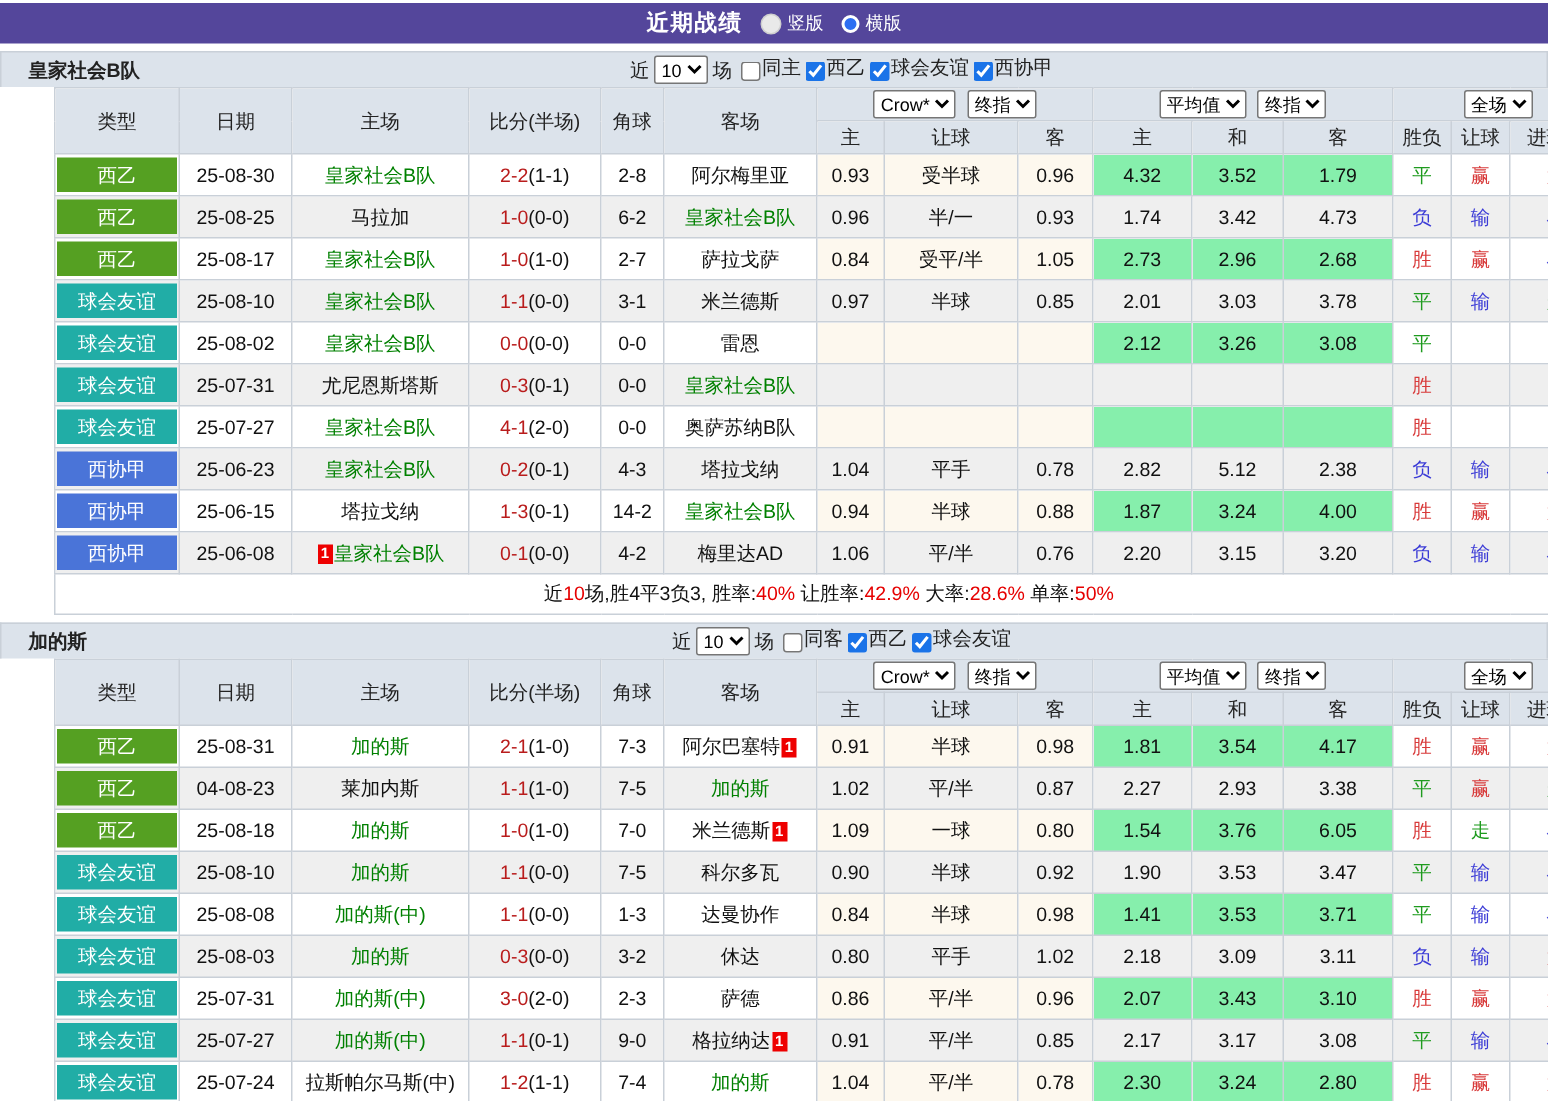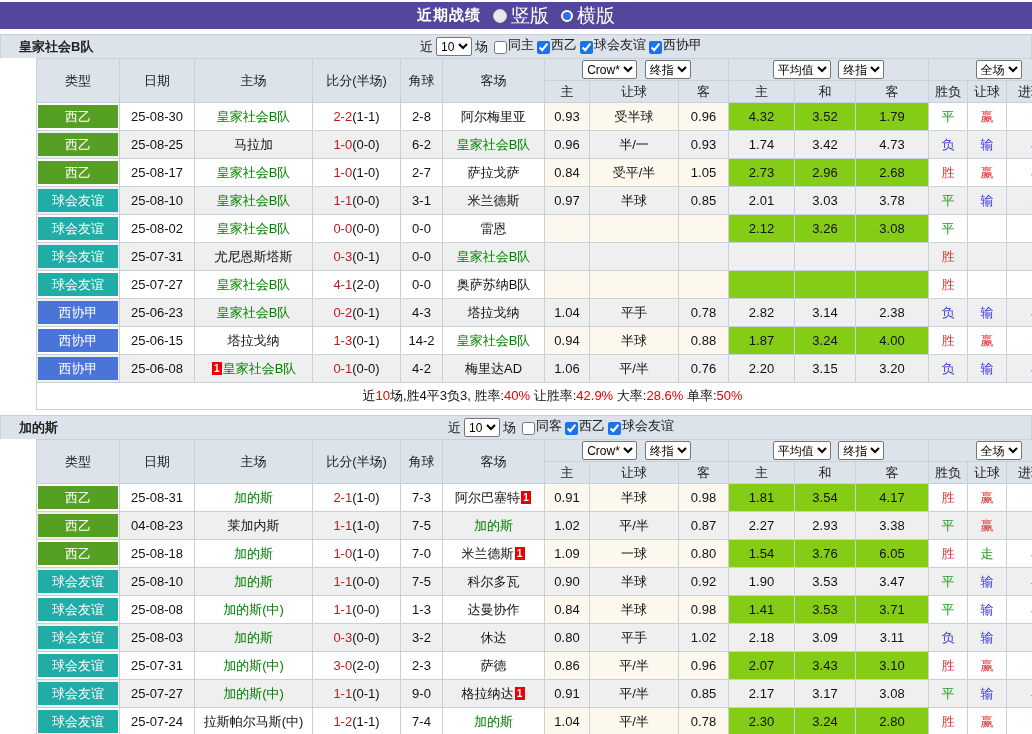--- a/index.html
+++ b/index.html
@@ -1,42 +1,42 @@
 <!DOCTYPE html>
 <html><head>
 <meta charset="utf-8">
 <style>
   html,body { margin:0; padding:0; background:#fff; font-family:"Liberation Sans","DejaVu Sans",sans-serif; }
   .page { width:1032px; box-sizing:border-box; padding-top:2px; border-bottom:2px solid #9aa2ab; }
 
   
   .topbar { height:27px; background:#54469b; display:flex; align-items:center; justify-content:center; gap:12px; color:#fff; }
   .topbar-title { font-weight:bold; font-size:15px; letter-spacing:1px; }
-  .radio-opt { display:flex; align-items:center; gap:4px; font-size:19px; cursor:pointer; }
+  .radio-opt { display:flex; align-items:center; gap:4px; font-size:12px; cursor:pointer; }
   .radio { display:inline-block; border-radius:50%; }
   .radio.checked { width:12px; height:12px; background:#e9e9e9; border:1px solid #cfcfcf; }
   .radio.unchecked { width:8px; height:8px; background:#2e6ef2; border:2px solid #fff; }
 
   .section { margin-top:5px; }
   .titlebar { height:23px; background:#dce3eb; position:relative; display:flex; align-items:center; justify-content:center;
               border:1px solid #c9d0d8; border-bottom:none; font-size:13px; color:#222; }
   .team-title { position:absolute; left:18px; font-weight:bold; font-size:13px; }
   .filter { display:flex; align-items:center; gap:3px; margin-left:90px; }
   .filter select { font-size:12px; height:19px; border:1px solid #767676; background:#fff; border-radius:2px; }
   .cb { display:inline-flex; align-items:flex-end; margin-left:3px; cursor:pointer; }
   .cb input { width:13px; height:13px; accent-color:#1a73e8; margin:0 1px 0 0; }
 
   table { width:1032px; table-layout:fixed; border-collapse:collapse; font-size:13px;margin-left:36px; }
   th,td { border:1px solid #c9d0d8; text-align:center; padding:0; overflow:hidden; white-space:nowrap; }
   thead th { background:#dce3eb; font-weight:normal; color:#222; height:21px; }
   .dd-cell select { font-size:12px; height:19px; margin:0 2px; border:1px solid #767676; background:#fff; border-radius:2px; }
   tbody td { height:25px; background:#fff; color:#111; }
   tr.stripe td { background:#efefef; }
   td.crow-bg { background:#fdf8ee; }
-  td.avg-bg { background:#84cc16; }
+  td.avg-bg { background:#86efac; }
   td.league-cell { padding:1px; }
   .league-badge { height:23px; line-height:23px; color:#fff; font-size:13px; }
   .team-self { color:#008000; }
   .score-red { color:#b91c1c; }
   .res.r { color:#d83a3a; }
   .res.g { color:#1e9b1e; }
   .res.b { color:#3b3bd6; }
   .redcard { display:inline-block; background:#ee0000; color:#fff; font-size:10px; font-weight:bold;
              line-height:13px; width:10px; height:13px; vertical-align:1px; margin:0 1px; }
   tfoot td.summary { height:26px; background:#fff; font-size:13px; color:#111; }
@@ -271,21 +271,21 @@
             </td>
             <td>25-06-23</td>
             <td><span class="team-self">皇家社会B队</span></td>
             <td><span class="score-red">0-2</span><span>(0-1)</span></td>
             <td>4-3</td>
             <td><span>塔拉戈纳</span></td>
             <td class="crow-bg">1.04</td>
             <td class="crow-bg">平手</td>
             <td class="crow-bg">0.78</td>
             <td class="avg-bg">2.82</td>
-            <td class="avg-bg">3.14</td>
+            <td class="avg-bg">5.12</td>
             <td class="avg-bg">2.38</td>
             <td class="res b">负</td>
             <td class="res b">输</td>
             <td class="res b">小</td>
           </tr>
           <tr>
             <td class="league-cell">
               <div class="league-badge" style="background: rgb(74, 116, 216);">西协甲</div>
             </td>
             <td>25-06-15</td>

